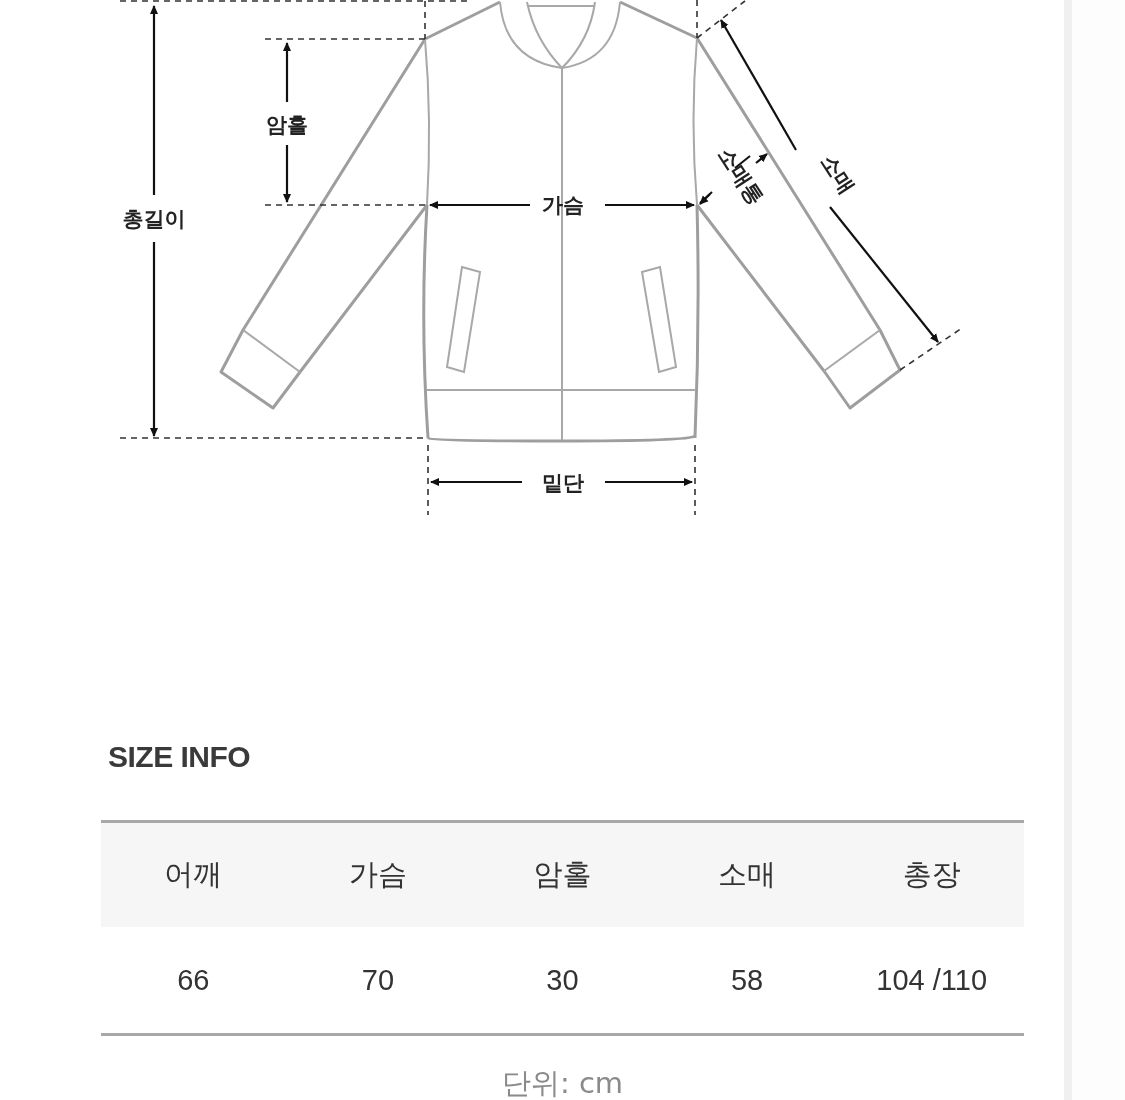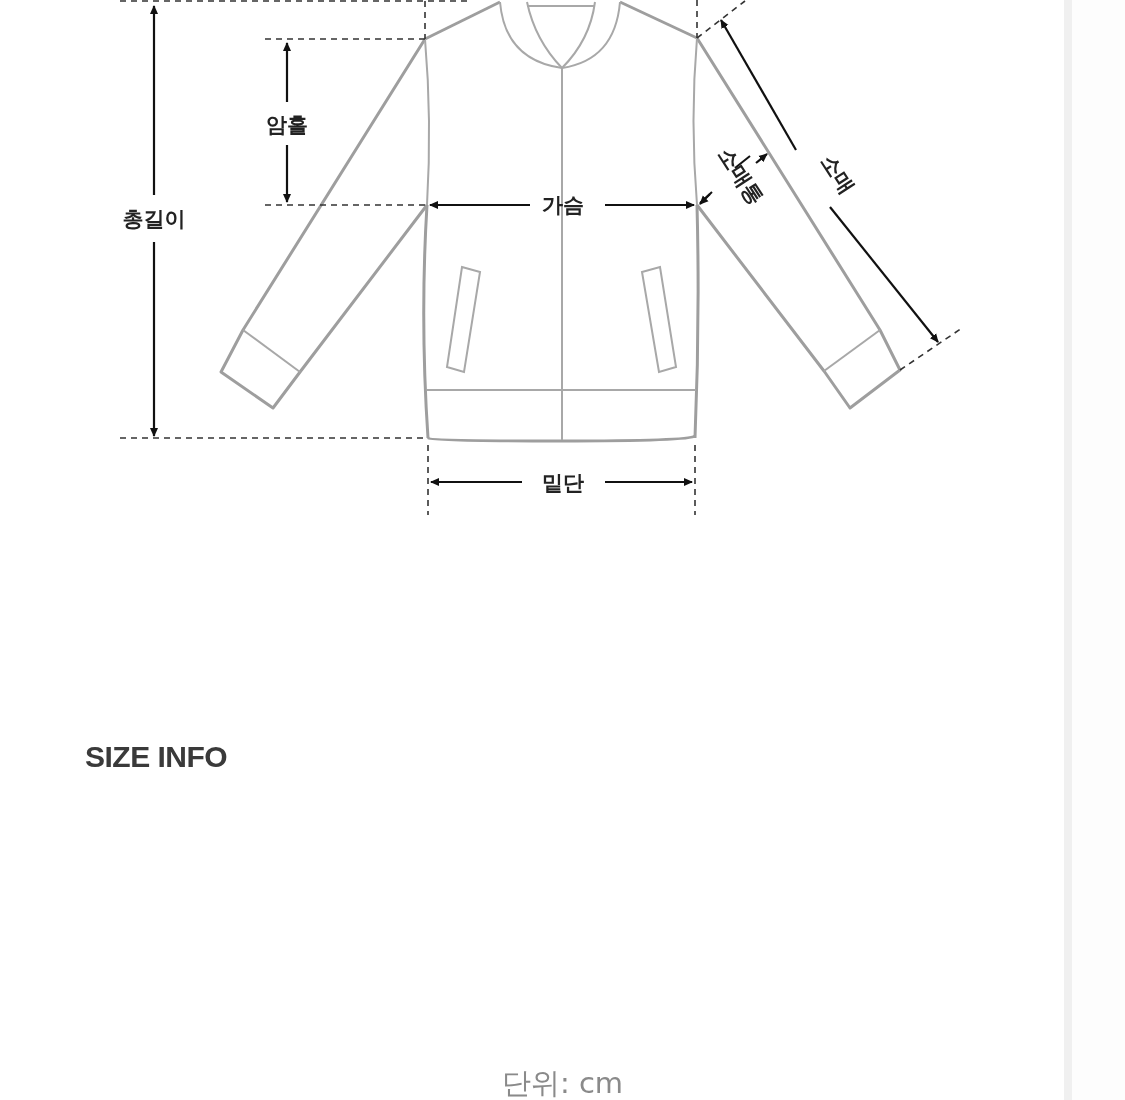--- a/index.html
+++ b/index.html
@@ -7,21 +7,21 @@
     width: 1125px; height: 1100px; overflow: hidden; position: relative;
     background: #ffffff;
     font-family: "Liberation Sans", "DejaVu Sans", sans-serif;
   }
   .page { position: absolute; left: 0; top: 0; width: 1064px; height: 1100px; background: #fff; }
   .scroll-gutter { position: absolute; left: 1064px; top: 0; width: 61px; height: 1100px; background: #fdfdfd; }
   .scroll-track { position: absolute; left: 1064px; top: 0; width: 8px; height: 1100px; background: #f0f0f0; }
   .diagram { position: absolute; left: 0; top: 0; }
   .diagram text { font-family: "DejaVu Sans", sans-serif; font-weight: bold; font-size: 21px; fill: #222; }
   .size-title {
-    position: absolute; left: 85px; top: 740px;
+    position: absolute; left: 108px; top: 740px;
     font-size: 30px; font-weight: bold; color: #3a3a3a; letter-spacing: -0.5px; text-align: right;
   }
   .size-table {
     position: absolute; left: 101px; top: 820px; width: 923px;
     border-collapse: collapse; border-top: 3px solid #a8a8a8; border-bottom: 3px solid #a8a8a8;
   }
   .size-table th {
     background: #f6f6f6; height: 102px; font-size: 29px; font-weight: normal;
     color: #333; font-family: "DejaVu Sans", sans-serif; width: 20%;
   }
@@ -118,18 +118,38 @@
     <text x="154" y="226" text-anchor="middle">총길이</text>
     <text x="287" y="132" text-anchor="middle">암홀</text>
     <text x="563" y="212" text-anchor="middle">가슴</text>
     <text x="563" y="490" text-anchor="middle">밑단</text>
     <text x="0" y="0" text-anchor="middle" transform="translate(832,178) rotate(57)">소매</text>
     <text x="0" y="0" text-anchor="middle" transform="translate(735,180) rotate(57)">소매통</text>
   </svg>
 
   <div class="size-title">SIZE INFO</div>
 
+  <table class="size-table">
+    <thead>
+      <tr>
+        <th>어깨</th>
+        <th>가슴</th>
+        <th>암홀</th>
+        <th>소매</th>
+        <th>총장</th>
+      </tr>
+    </thead>
+    <tbody>
+      <tr>
+        <td>66</td>
+        <td>70</td>
+        <td>30</td>
+        <td>58</td>
+        <td>104 /110</td>
+      </tr>
+    </tbody>
+  </table>
 
   <div class="unit-note">단위: cm</div>
 </div>
 
 <div class="scroll-gutter"></div>
 <div class="scroll-track"></div>
 
 </body></html>

